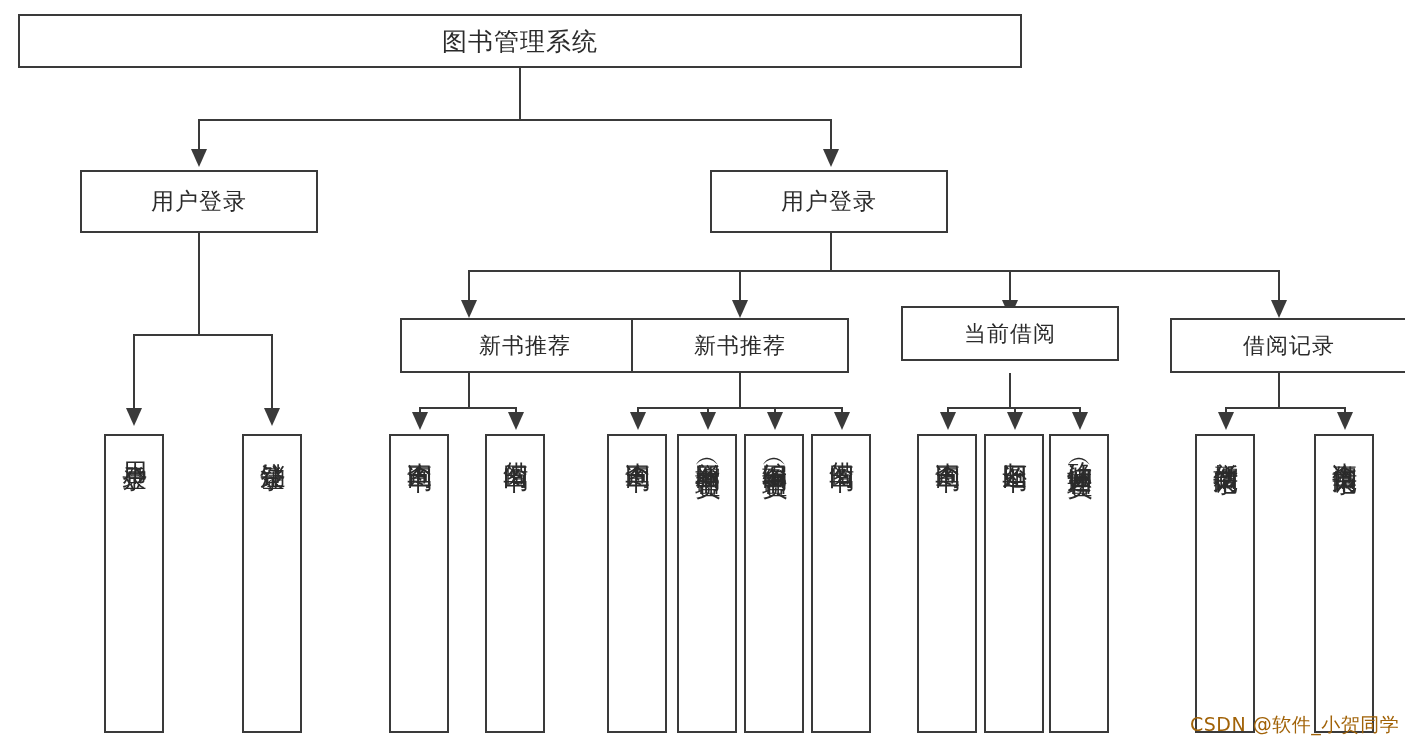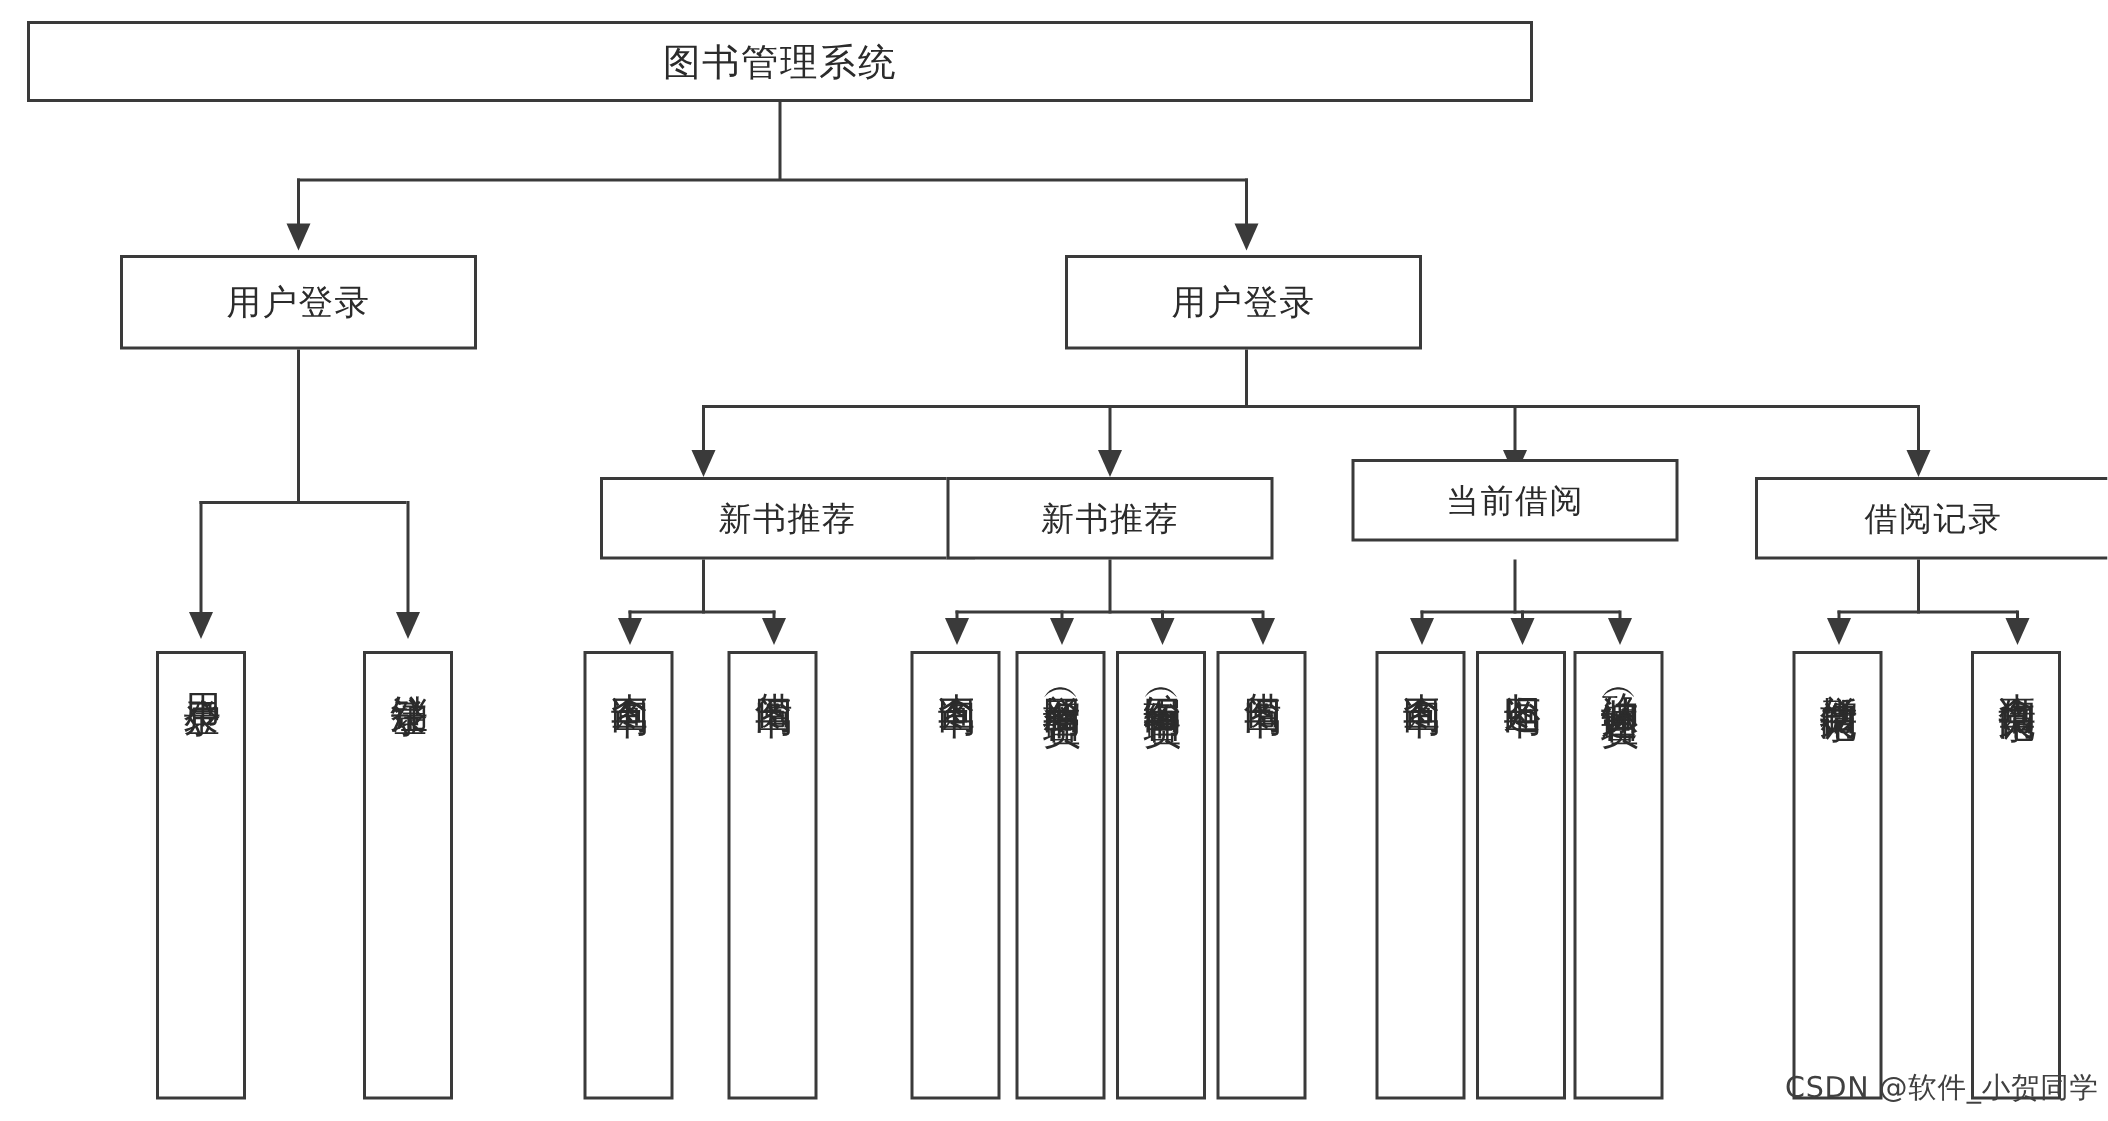--- a/index.html
+++ b/index.html
@@ -73,21 +73,21 @@
     border-left: 8px solid transparent;
     border-right: 8px solid transparent;
     border-top: 18px solid #3a3a3a;
   }
   
   #watermark {
     position: absolute;
     left: 1190px;
     top: 712px;
     font-size: 19px;
-    color: #404040;
+    color: #a16207;
     white-space: nowrap;
     letter-spacing: 0.5px;
   }
 </style>
 </head>
 <body>
 
 <div id="diagram-root">
 
   <div class="node root" style="left:18px; top:14px; width:1004px; height:54px;">

